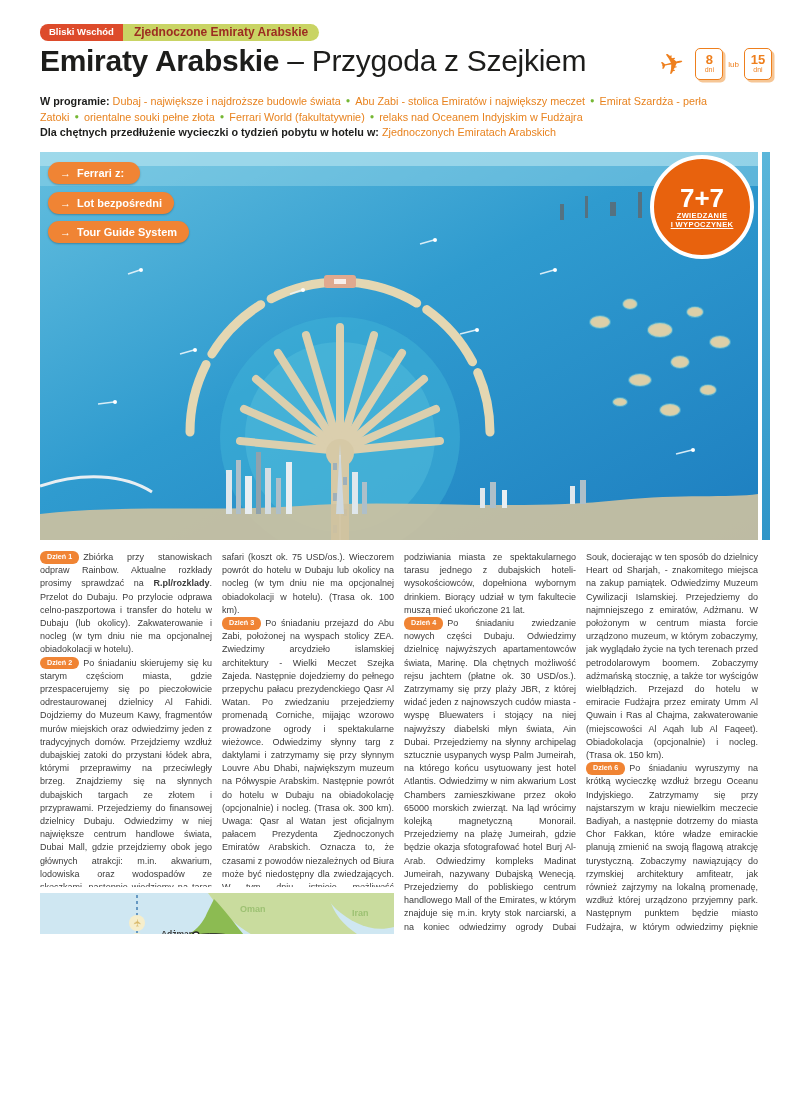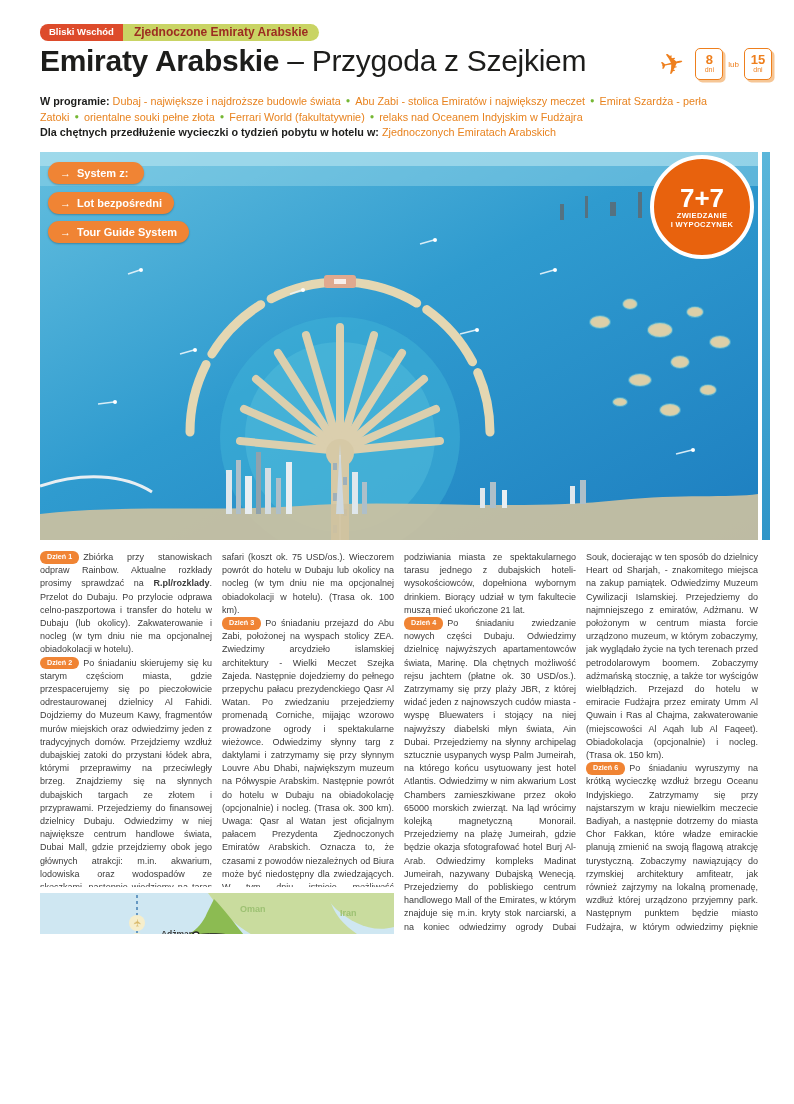--- a/index.html
+++ b/index.html
@@ -40,21 +40,21 @@
   .pill{position:absolute;left:8px;height:22px;border-radius:12px;background:#f08434;
         color:#fff;font-size:11px;display:flex;align-items:center;padding:0 12px;
         white-space:nowrap;box-shadow:0 1px 2px rgba(0,0,0,.25);}
   .pill .arrow{font-weight:700;margin-right:6px;}
   .pill .pb{font-weight:700;margin-right:4px;}
   .pill1{top:10px;} .pill2{top:40px;font-weight:700;} .pill3{top:69px;font-weight:700;}
   .badge-circle{position:absolute;right:4px;top:3px;width:96px;height:96px;border-radius:50%;
         background:#e8620d;border:4px solid #fff;color:#fff;display:flex;flex-direction:column;
         align-items:center;justify-content:center;text-align:center;}
   .b-val{font-size:26px;font-weight:800;line-height:26px;}
-  .b-l1,.b-l2{font-size:7.5px;font-weight:700;letter-spacing:.4px;line-height:9px;}
+  .b-l1,.b-l2{font-size:7.5px;font-weight:700;letter-spacing:.4px;line-height:9px;text-decoration:underline;}
   
   .columns{position:absolute;left:40px;top:551px;width:718px;display:grid;
            grid-template-columns:repeat(4,172px);column-gap:10px;grid-template-rows:336px auto;}
   .text-col{font-size:9px;line-height:13.2px;color:#3b3b3b;text-align:justify;overflow:hidden;}
   .col-a{grid-column:1;grid-row:1;height:336px;}
   .col-b{grid-column:2;grid-row:1;height:336px;}
   .col-c{grid-column:3;grid-row:1/3;height:508px;}
   .col-d{grid-column:4;grid-row:1/3;height:508px;}
   .text-col p{margin:0;}
   .dtag{display:inline-block;background:#f08434;color:#fff;font-size:7.2px;font-weight:700;
@@ -66,21 +66,21 @@
   .mlabel{position:absolute;font-size:8.5px;font-weight:700;color:#3a3a3a;white-space:nowrap;line-height:9px;}
   .mneighbor{position:absolute;font-size:9px;font-weight:700;color:#9dc173;white-space:nowrap;line-height:9px;}
   .muae{position:absolute;left:95px;top:123px;width:135px;text-align:center;color:#33691e;
         font-size:9px;font-weight:800;line-height:10.5px;letter-spacing:.2px;}
   .lab-adzman{left:112px;top:37px;width:42px;text-align:right;}
   .lab-szardza{left:104px;top:46px;width:43px;text-align:right;}
   .lab-dubaj{left:122px;top:73px;}
   .lab-fudzajra{left:262px;top:72px;}
   .lab-abuzabi{left:62px;top:103px;}
   .lab-oman-n{left:200px;top:12px;}
-  .lab-iran{left:300px;top:16px;text-align:right;}
+  .lab-iran{left:312px;top:16px;text-align:right;}
   .lab-oman-s{left:188px;top:114px;}
   
   .pagenum{position:absolute;left:40px;top:1062px;font-size:12.5px;color:#3c3c3c;}
 </style>
 </head>
 <body>
 
 <div class="page">
 
   <div class="tags">
@@ -223,21 +223,21 @@
           <circle cx="437" cy="178" r="2"></circle>
         <circle cx="515" cy="118" r="2"></circle>
           <circle cx="653" cy="298" r="2"></circle>
         <circle cx="395" cy="88" r="2"></circle>
           <circle cx="263" cy="138" r="2"></circle>
       </g>
     </svg>
 
     <div class="pill pill1">
       <span class="arrow">→</span>
-      <span class="pb">System z:</span>
+      <span class="pb">Ferrari z:</span>
     </div>
     <div class="pill pill2">
       <span class="arrow">→</span>
       <span>Lot bezpośredni</span>
     </div>
     <div class="pill pill3">
       <span class="arrow">→</span>
       <span>Tour Guide System</span>
     </div>
 

